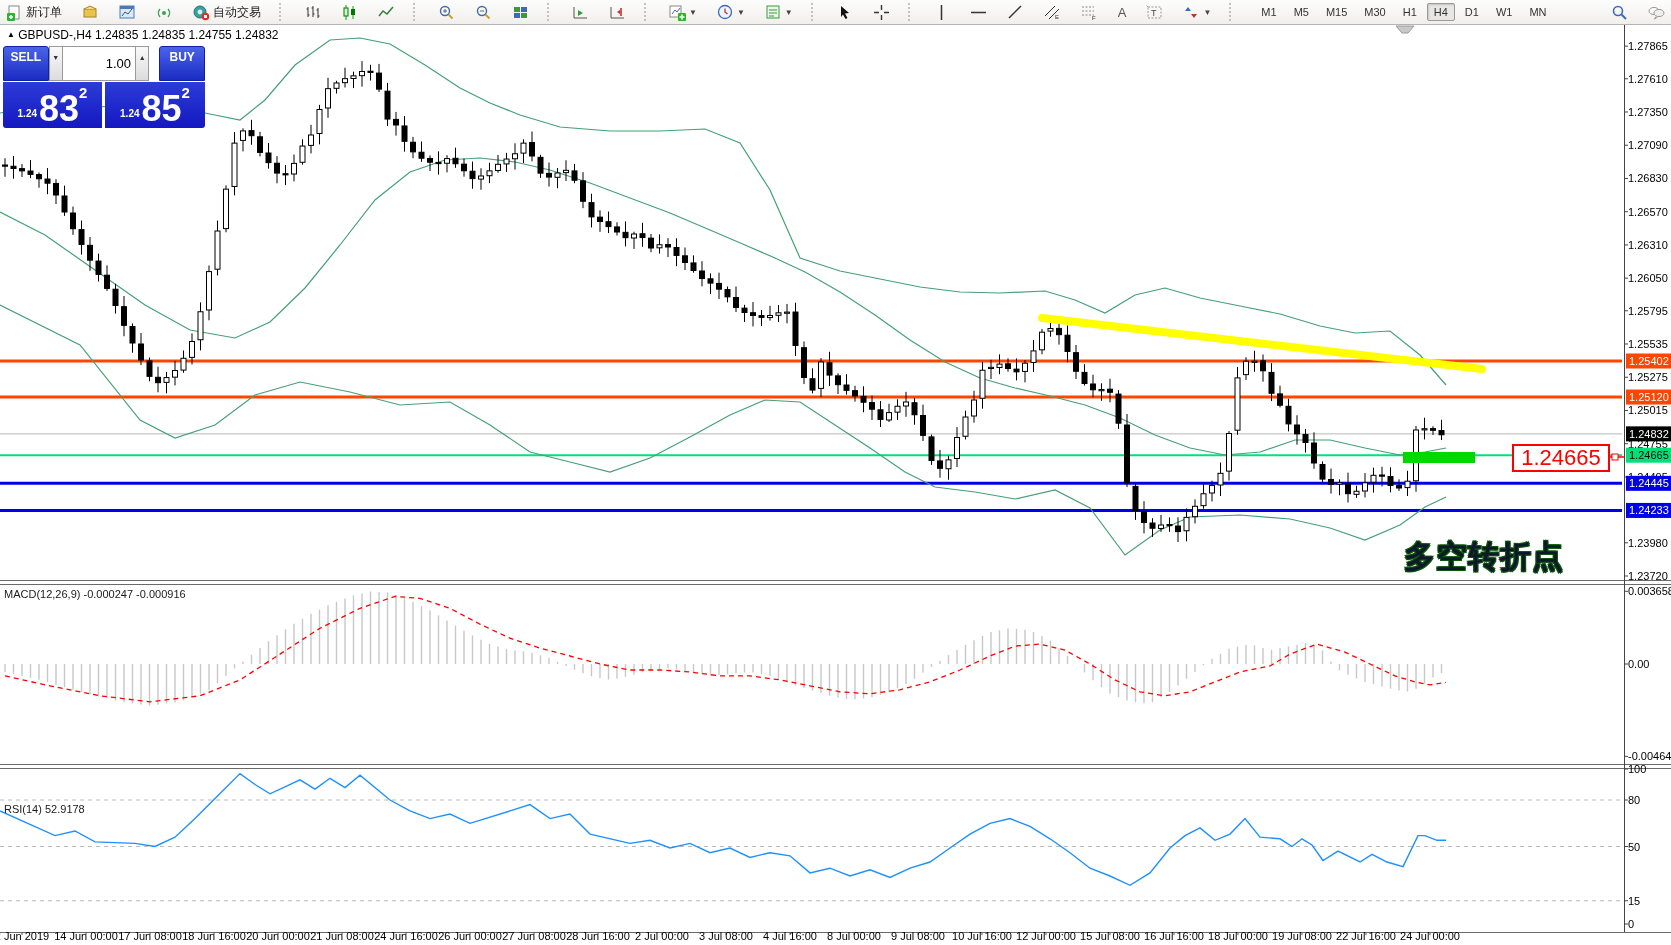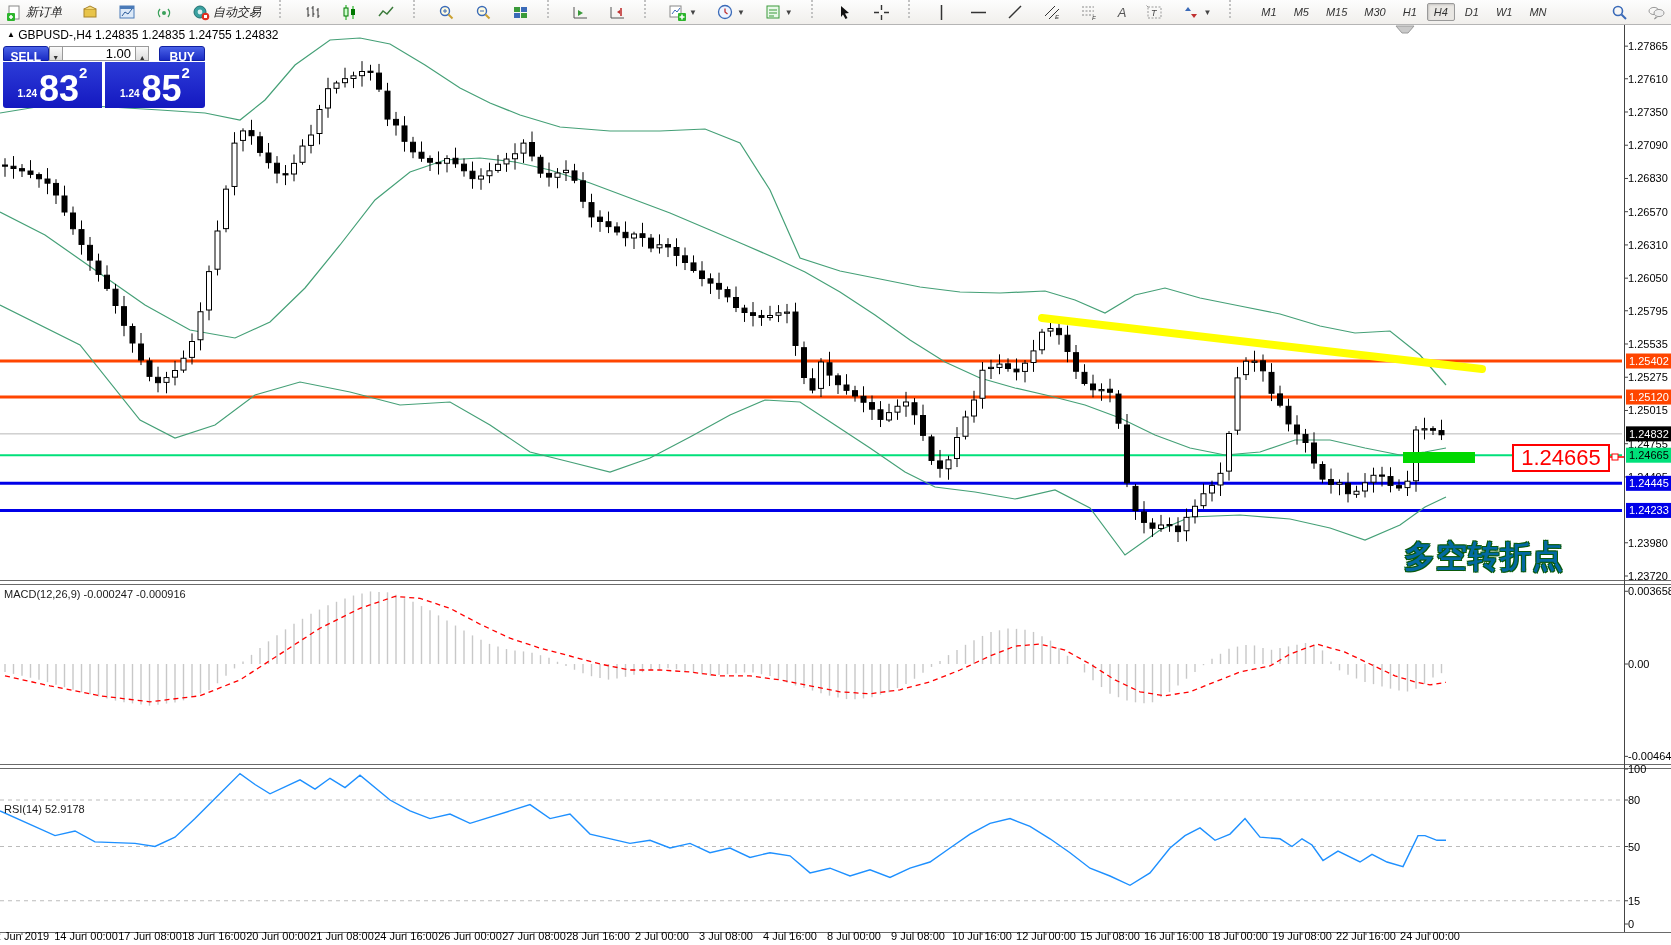--- a/index.html
+++ b/index.html
@@ -1,49 +1,49 @@
 <!DOCTYPE html>
 <html><head>
 <meta charset="utf-8">
 <style>
   html,body{margin:0;padding:0;background:#fff;font-family:"Liberation Sans",sans-serif;}
   #app{position:relative;width:1671px;height:945px;overflow:hidden;background:#fff;}
   
-  #toolbar{position:absolute;left:0;top:0;width:1671px;height:25px;background:linear-gradient(#fdfdfd,#f1efec);border-bottom:1px solid #b5b5b5;display:flex;gap:12px;padding:0 2px;box-sizing:border-box;z-index:30;font-style:italic;}
+  #toolbar{position:absolute;left:0;top:0;width:1671px;height:25px;background:linear-gradient(#fdfdfd,#f1efec);border-bottom:1px solid #b5b5b5;display:flex;align-items:center;gap:12px;padding:0 2px;box-sizing:border-box;z-index:30;}
   .tgroup{display:flex;align-items:center;gap:3px;padding:0 4px;}
   .tsep{width:5px;height:18px;border-left:2px dotted #c2c2c2;margin:0 2px;}
   .tbtn{display:flex;align-items:center;gap:3px;padding:1px 3px;border:1px solid transparent;border-radius:2px;font-size:12px;color:#222;}
   .ti{width:17px;height:17px;display:block;}
   .caret{font-size:8px;color:#444;}
   .tf{font-size:11px;color:#333;padding:2px 6px;border:1px solid transparent;border-radius:2px;}
   .tf.active{background:#e9e7e3;border:1px solid #9a9a9a;box-shadow:inset 1px 1px 2px rgba(0,0,0,.15);}
   #toolbar .spacer{flex:1;}
   
   #symbol-header{position:absolute;left:7px;top:28px;font-size:12px;color:#000;z-index:10;}
   #symbol-header .tri{font-size:8px;vertical-align:2px;}
   #symbol-header .ohlc{margin-left:0;}
   #trade-panel{position:absolute;left:3px;top:46px;width:202px;z-index:20;}
-  #tp-row1{display:flex;height:15px;}
+  #tp-row1{display:flex;height:35px;}
   .tp-btn{background:linear-gradient(#4a63e8,#1b2cc4);color:#fff;font-size:12px;font-weight:bold;text-align:center;line-height:21px;border:1px solid #1020a0;border-radius:3px 3px 0 0;}
   #sell-button{width:46px;}
   #buy-button{width:46px;margin-left:10px;}
   .spin{width:15px;background:linear-gradient(#fafafa,#dcdcdc);border:1px solid #9a9a9a;font-size:7px;color:#333;text-align:center;line-height:21px;box-sizing:border-box;}
   #volume-input{width:72px;border:1px solid #9a9a9a;border-left:none;border-right:none;text-align:right;font-size:13px;padding:0 4px;box-sizing:border-box;outline:none;font-family:Liberation Sans, sans-serif;}
   #tp-row2{display:flex;height:46px;margin-top:1px;}
   .tp-price{background:linear-gradient(#2c3cd8,#1418c0);color:#fff;display:flex;align-items:flex-end;justify-content:center;padding-bottom:4px;box-sizing:border-box;}
   #sell-price{width:99px;border-radius:0 0 0 3px;}
   #buy-price{width:100px;margin-left:3px;border-radius:0 0 3px 0;}
   .p-small{font-size:10px;font-weight:bold;margin-right:2px;line-height:20px;}
   .p-big{font-size:36px;font-weight:bold;line-height:30px;}
   .p-sup{font-size:15px;font-weight:bold;align-self:flex-start;margin-top:2px;}
   #macd-label,#rsi-label{position:absolute;left:4px;font-size:11px;color:#1a1a1a;z-index:10;}
   #macd-label{top:588px;}
   #rsi-label{top:803px;}
   #price-box{position:absolute;left:1512px;top:444px;width:94px;height:24px;border:2px solid #ff0000;background:#fff;color:#ff0000;font-size:22px;text-align:center;line-height:24px;z-index:15;}
-  #pivot-note{position:absolute;left:1404px;top:536px;font-size:31px;font-weight:bold;color:#0369a1;letter-spacing:1px;text-shadow:1px 1px 0 #0a5a0a,-1px 1px 0 #0a5a0a,1px -1px 0 #0a5a0a,-1px -1px 0 #0a5a0a;z-index:14;white-space:nowrap;}
+  #pivot-note{position:absolute;left:1404px;top:536px;font-size:31px;font-weight:bold;color:#0f172a;letter-spacing:1px;text-shadow:1px 1px 0 #0a5a0a,-1px 1px 0 #0a5a0a,1px -1px 0 #0a5a0a,-1px -1px 0 #0a5a0a;z-index:14;white-space:nowrap;}
   #chart-svg{position:absolute;left:0;top:0;z-index:1;}
 </style>
 </head>
 <body>
 <div id="app">
 
 <div id="toolbar">
   <div class="tbtn">
     <svg class="ti" viewBox="0 0 17 17">
           <rect x="3" y="2" width="10" height="13" fill="#fff" stroke="#888"></rect>

